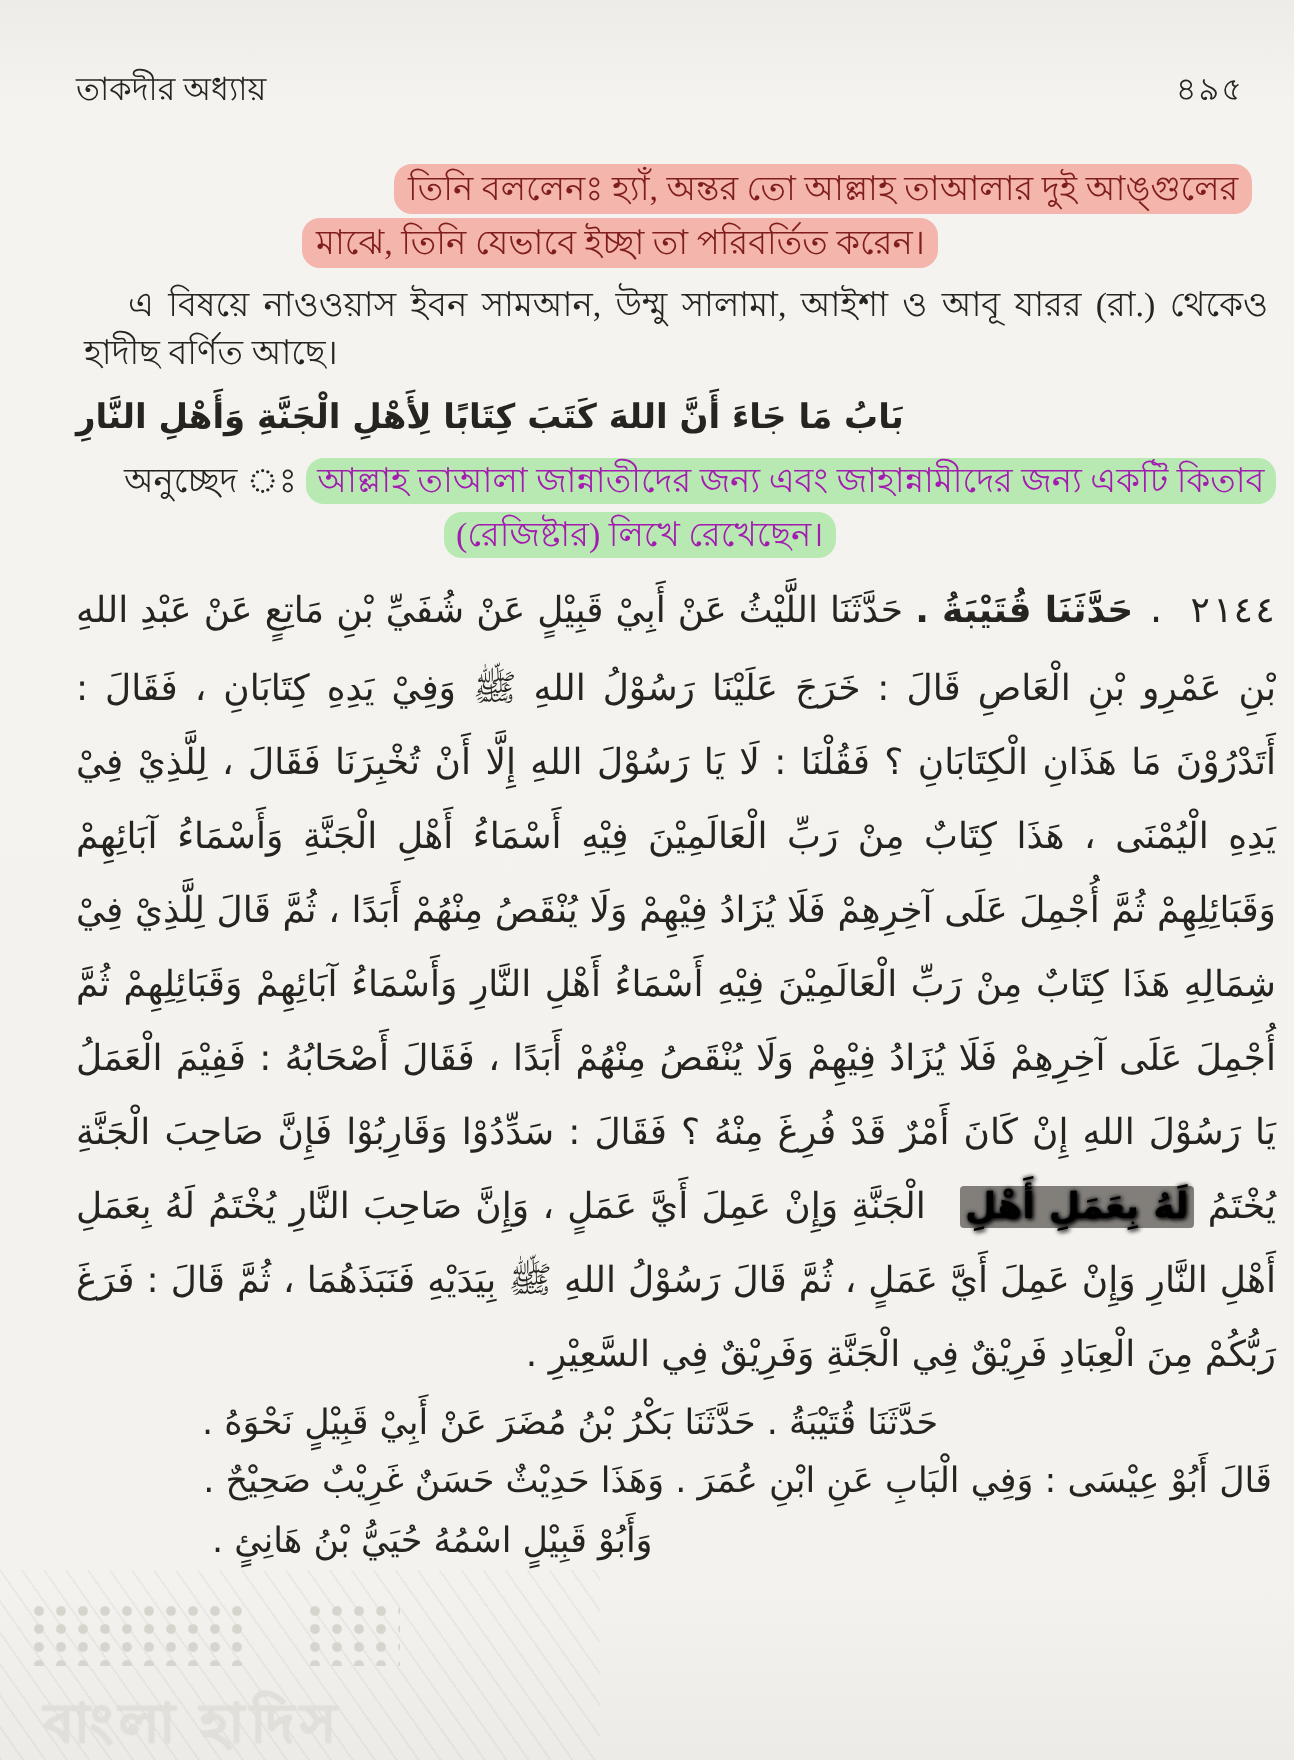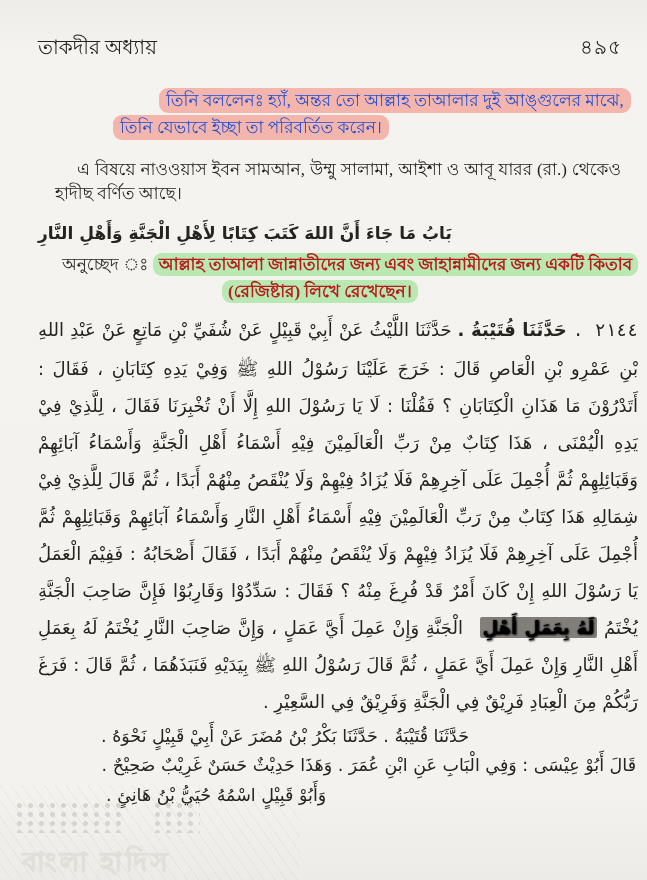--- a/index.html
+++ b/index.html
@@ -9,35 +9,35 @@
     background:#e8e6e2;
     font-family:"Liberation Serif", serif;
   }
   .page {
     position:relative; width:647px; height:880px; overflow:hidden;
     background:linear-gradient(180deg,#eeece8 0%, #f5f3f0 6%, #f4f2ee 90%, #ecebe7 100%);
     color:#26241f;
     padding:32px 9px 0 38px;
   }
   .header { display:flex; justify-content:space-between; align-items:baseline;
-    font-size:20px; margin-bottom:22px; padding-right:16px; }
+    font-size:16px; margin-bottom:22px; padding-right:16px; }
   .page-num { letter-spacing:1px; }
 
-  .bn { font-size:17px; line-height:24px; margin:17px; }
+  .bn { font-size:17px; line-height:24px; margin:4px; }
   .para { text-indent:22px; }
   .just { text-align:justify; }
 
   .quote { margin:0 4px 6px 75px; text-indent:46px; line-height:27px; }
   mark.pink {
-    background:#f4b5ac; color:#1d4ed8; padding:3px 7px;
-    -webkit-box-decoration-break:clone; box-decoration-break:clone; border-radius:9px;
+    background:#f4b5ac; color:#7f1d1d; padding:3px 7px;
+    -webkit-box-decoration-break:clone; box-decoration-break:clone; border-radius:9px;margin-left:38px;
   }
   mark.green {
-    background:#b9e9b2; color:#b91c1c; padding:2px 6px;
-    -webkit-box-decoration-break:clone; box-decoration-break:clone; border-radius:9px;font-weight:bold;
+    background:#b9e9b2; color:#a21caf; padding:2px 6px;
+    -webkit-box-decoration-break:clone; box-decoration-break:clone; border-radius:9px;
   }
 
   .ar { font-family:"DejaVu Sans", sans-serif; direction:rtl; }
   .bab { font-size:17px; font-weight:bold; text-align:left; margin:10px 0 8px 0; }
 
   .section { margin:0 0 6px 0; line-height:27px; padding-left:184px; text-indent:-160px; }
   .sec-label { font-weight:normal; }
 
   .main { font-size:18px; line-height:37px; text-align:justify; margin:4px 0 2px 0; }
   .main .num { letter-spacing:1px;font-family:Liberation Mono, monospace; }

